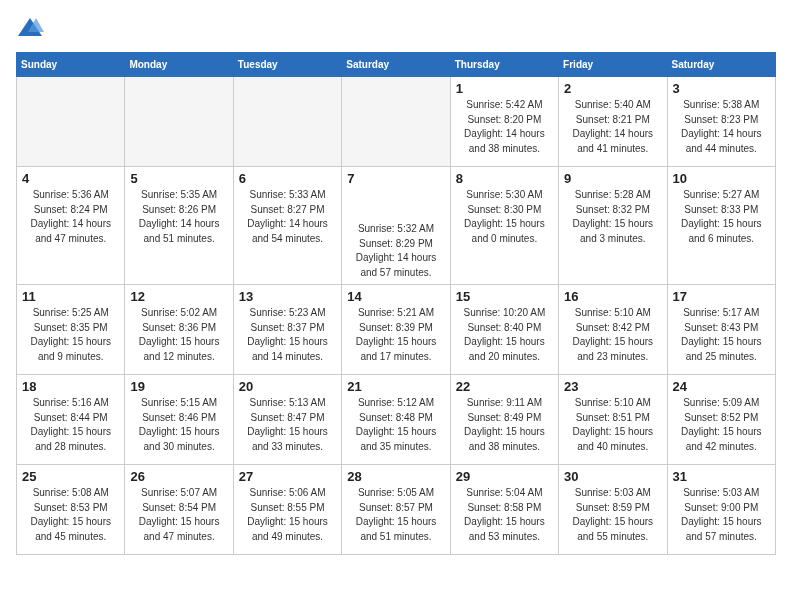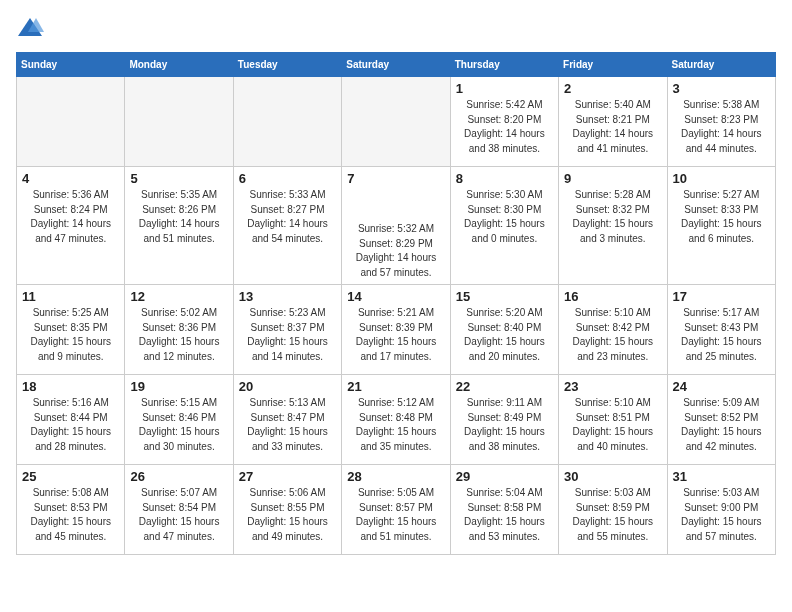--- a/index.html
+++ b/index.html
@@ -221,21 +221,21 @@
         </td>
         <td>
           <div class="day-num">14</div>
           <div class="cell-info" style="white-space: pre-line;">Sunrise: 5:21 AM
 Sunset: 8:39 PM
 Daylight: 15 hours
 and 17 minutes.</div>
         </td>
         <td>
           <div class="day-num">15</div>
-          <div class="cell-info" style="white-space: pre-line;">Sunrise: 5:20 AM
+          <div class="cell-info" style="white-space: pre-line;">Sunrise: 10:20 AM
 Sunset: 8:40 PM
 Daylight: 15 hours
 and 20 minutes.</div>
         </td>
         <td>
           <div class="day-num">16</div>
           <div class="cell-info" style="white-space: pre-line;">Sunrise: 5:10 AM
 Sunset: 8:42 PM
 Daylight: 15 hours
 and 23 minutes.</div>

